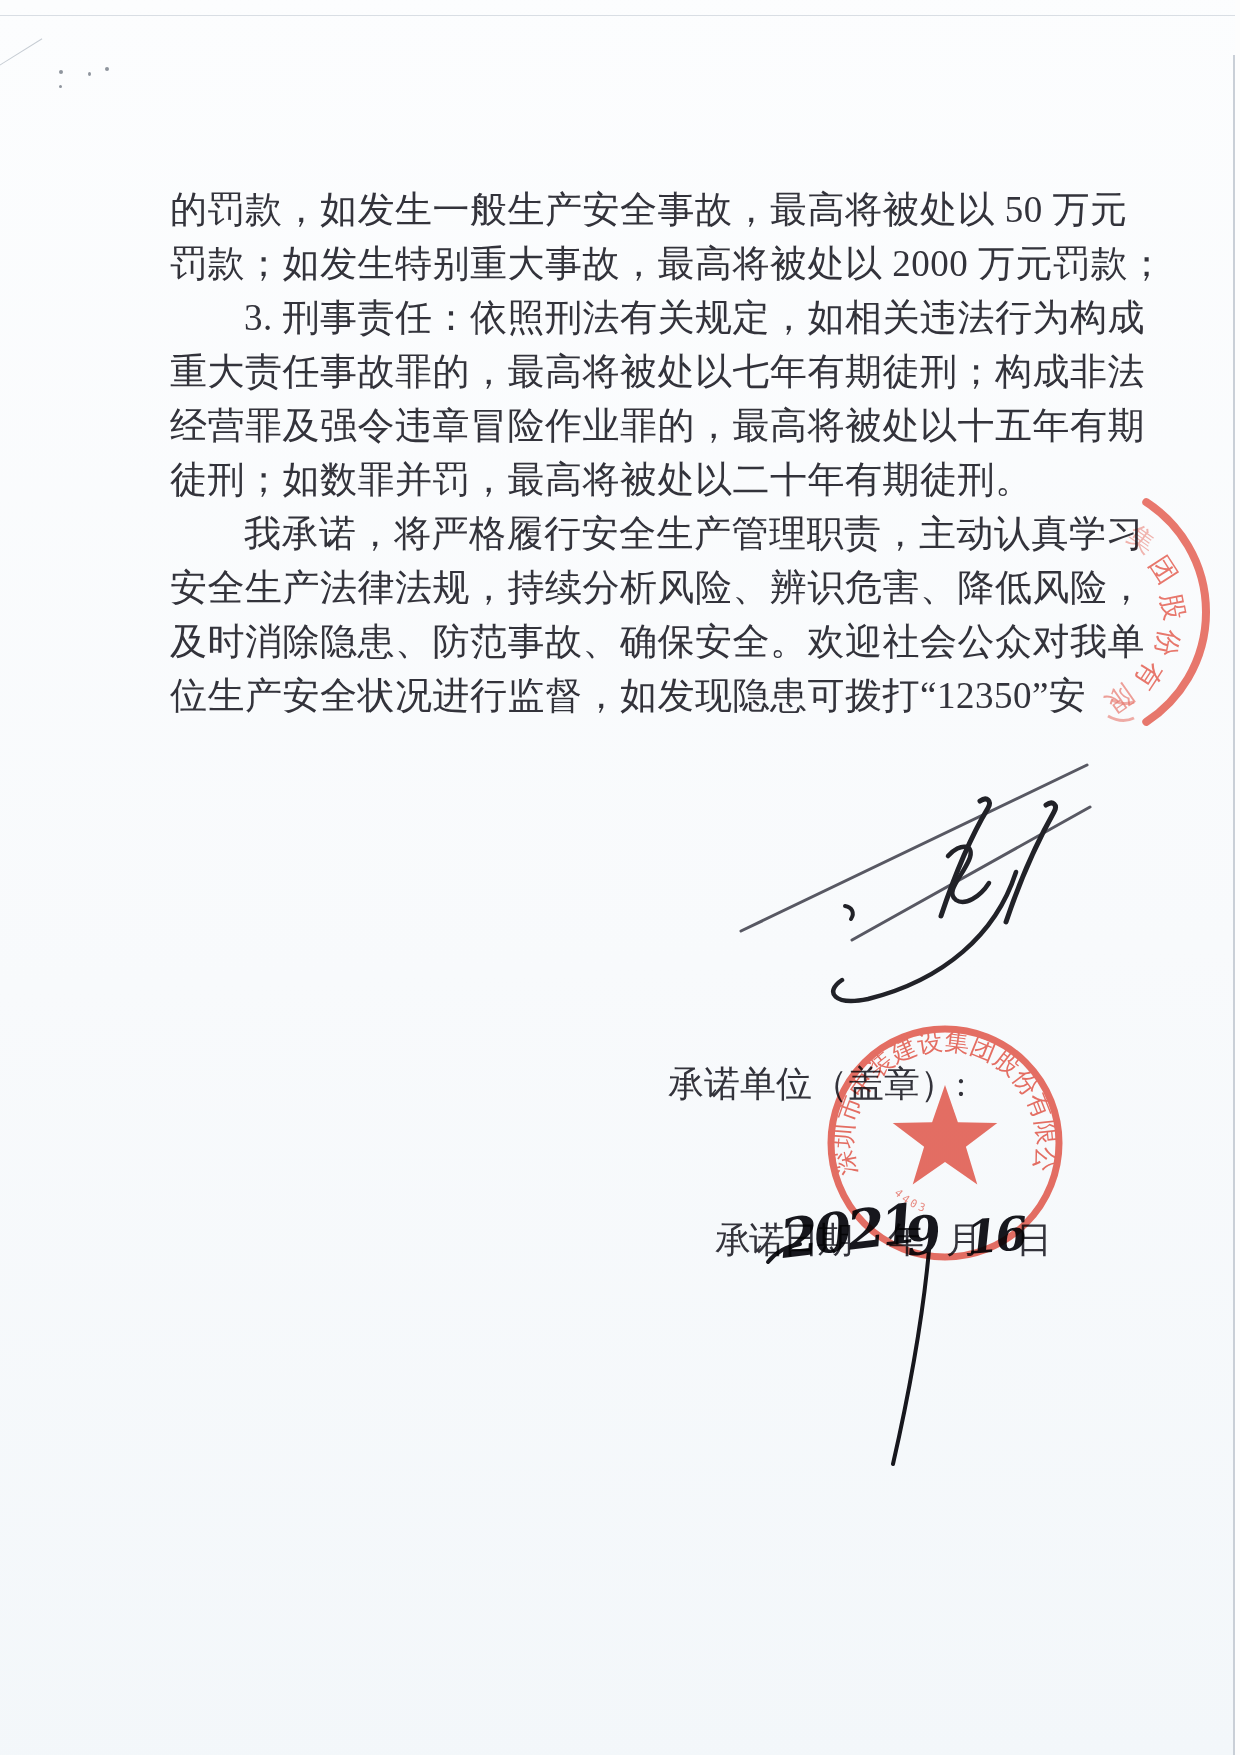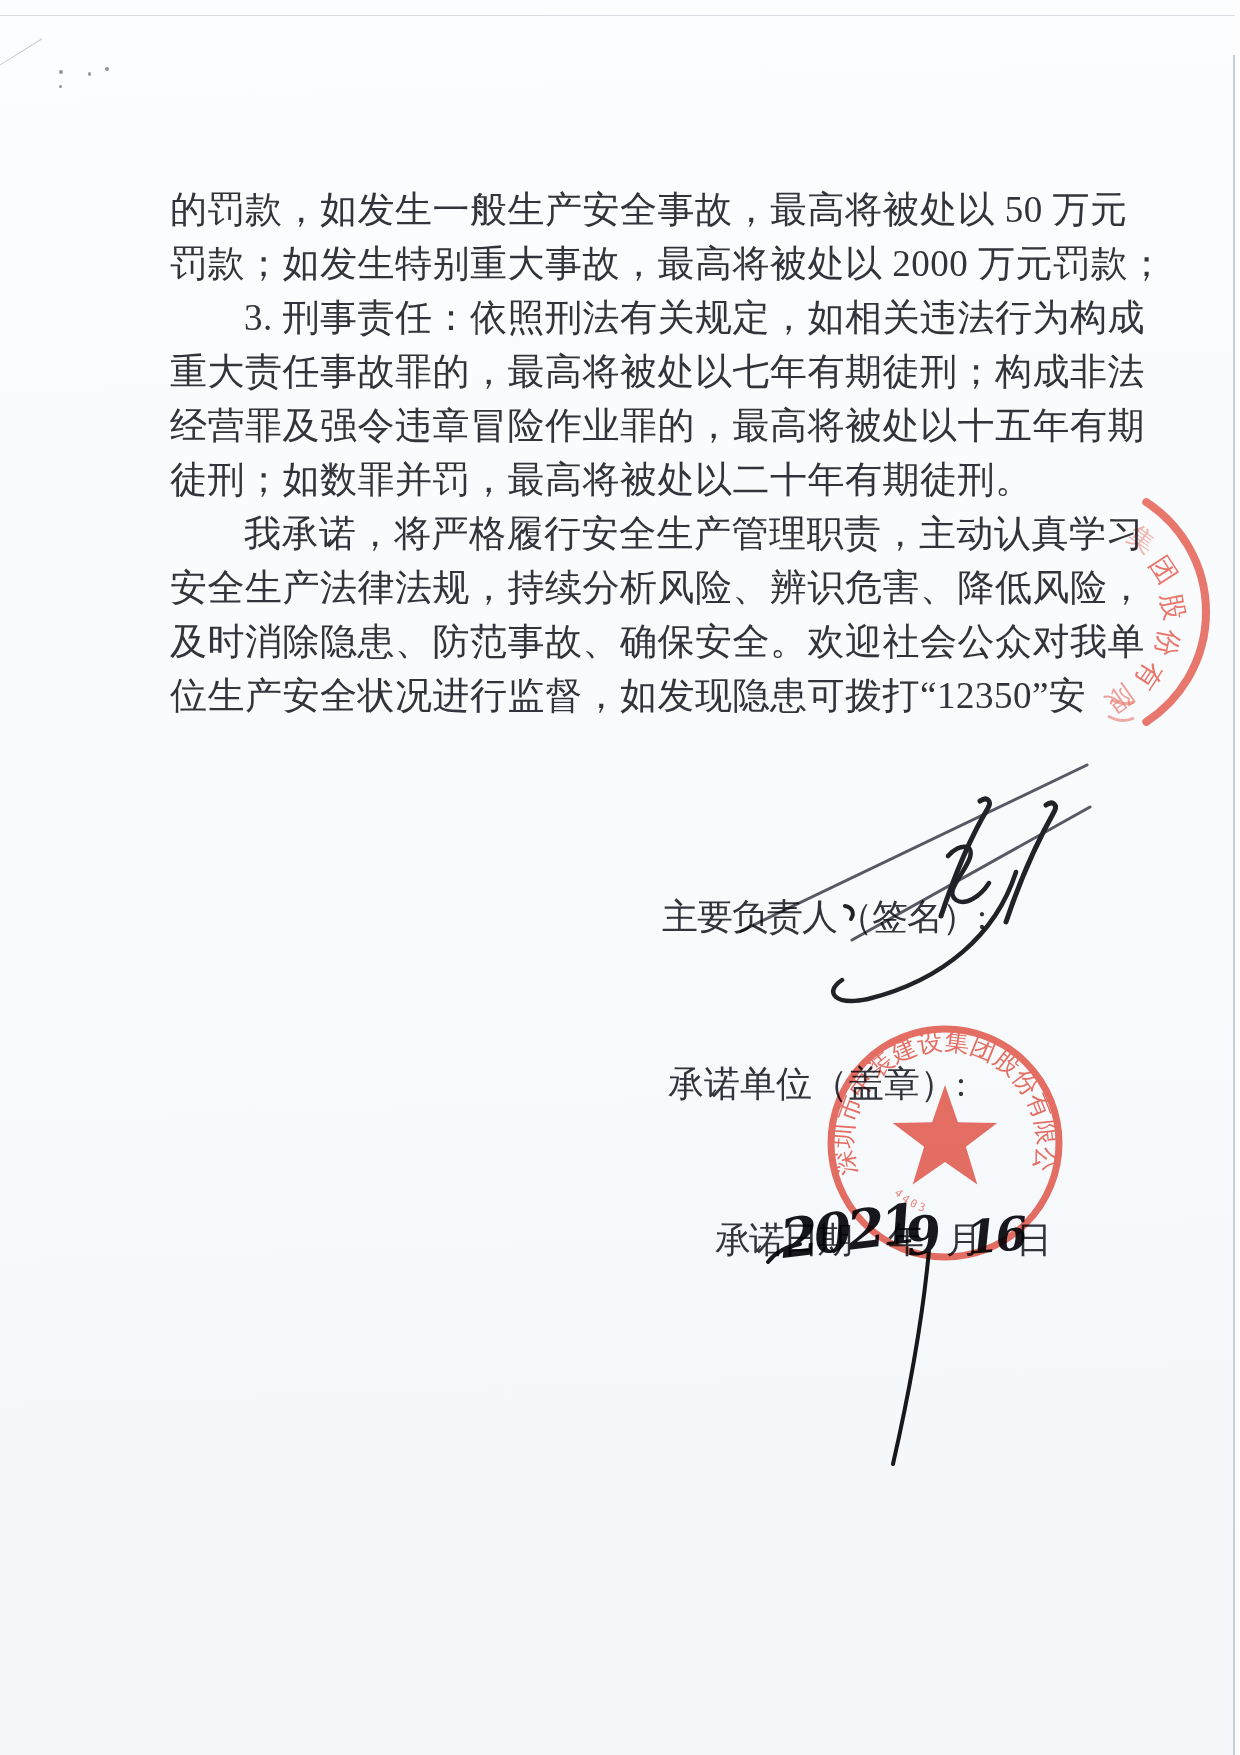--- a/index.html
+++ b/index.html
@@ -62,21 +62,20 @@
     <div class="line indent">3. 刑事责任：依照刑法有关规定，如相关违法行为构成</div>
     <div class="line">重大责任事故罪的，最高将被处以七年有期徒刑；构成非法</div>
     <div class="line">经营罪及强令违章冒险作业罪的，最高将被处以十五年有期</div>
     <div class="line end">徒刑；如数罪并罚，最高将被处以二十年有期徒刑。</div>
     <div class="line indent">我承诺，将严格履行安全生产管理职责，主动认真学习</div>
     <div class="line">安全生产法律法规，持续分析风险、辨识危害、降低风险，</div>
     <div class="line">及时消除隐患、防范事故、确保安全。欢迎社会公众对我单</div>
     <div class="line">位生产安全状况进行监督，如发现隐患可拨打“12350”安</div>
   </div>
 
-  <div class="label sign-label">主要负责人（签名）:</div>
   <div class="label seal-label">承诺单位（盖章）:</div>
   <div class="label date-label">承诺日期</div>
   <div class="date-char yc">年</div>
   <div class="date-char mc">月</div>
   <div class="date-char dc">日</div>
 
   <svg class="stamp-layer" width="1240" height="1755" viewBox="0 0 1240 1755">
 
     <g opacity="0.82">
       <path d="M 1146.3 502.1 A 131 131 0 0 1 1146.3 721.9" fill="none" stroke="#e64434" stroke-width="8" stroke-linecap="round"></path>

